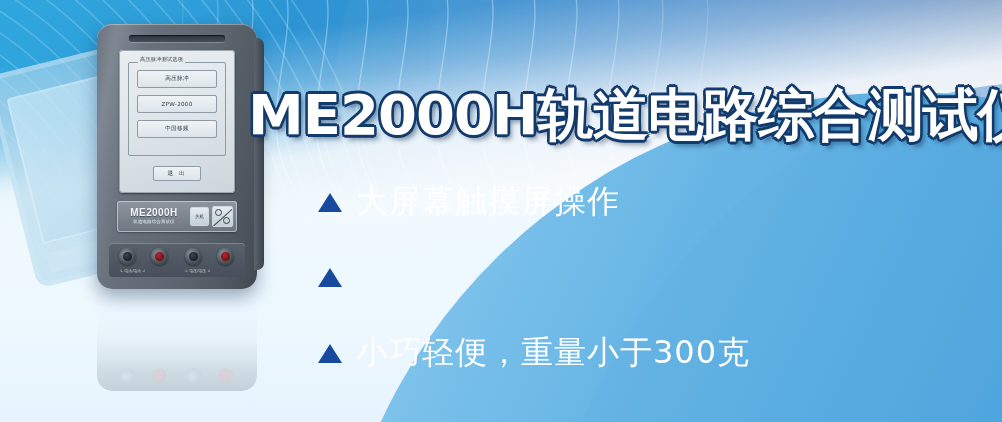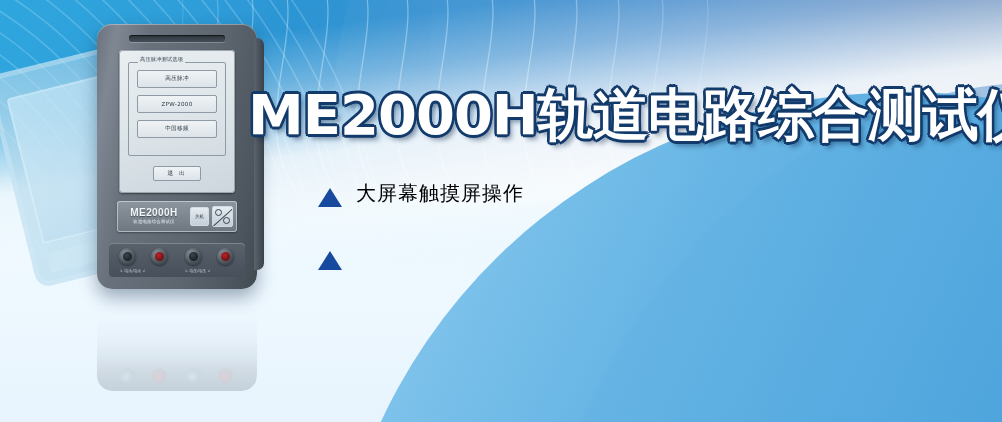--- a/index.html
+++ b/index.html
@@ -251,22 +251,22 @@
     color:#ffffff;white-space:nowrap;
     font-family:"DejaVu Sans","Liberation Sans",sans-serif;
     text-shadow:
       -2px -2px 0 #123a6b, 2px -2px 0 #123a6b, -2px 2px 0 #123a6b, 2px 2px 0 #123a6b,
       -2.6px 0 0 #123a6b, 2.6px 0 0 #123a6b, 0 -2.6px 0 #123a6b, 0 2.6px 0 #123a6b,
       4px 5px 5px rgba(10,35,70,.45);
   }
 
   .bullets{position:absolute;left:318px;top:180px;width:560px;}
   .bullet{
-    display:flex;align-items:flex-end;margin-bottom:44px;
-    color:#000000;font-size:20px;letter-spacing:1px;
+    display:flex;align-items:center;margin-bottom:44px;
+    color:#ffffff;font-size:32px;letter-spacing:1px;
     font-family:"DejaVu Sans","Liberation Sans",sans-serif;
   }
   .bullet .tri{
     width:0;height:0;margin-right:14px;flex:0 0 auto;
     border-left:12px solid transparent;border-right:12px solid transparent;
     border-bottom:19px solid #174a9e;
   }
 </style>
 </head>
 <body>
@@ -389,15 +389,19 @@
   <div class="title">ME2000H轨道电路综合测试仪</div>
 
   <div class="bullets">
     <div class="bullet">
       <span class="tri"></span>
       <span>大屏幕触摸屏操作</span>
     </div>
     <div class="bullet">
       <span class="tri"></span>
     </div>
+    <div class="bullet">
+      <span class="tri"></span>
+      <span>小巧轻便，重量小于300克</span>
+    </div>
   </div>
 
 </div>
 
 </body></html>

